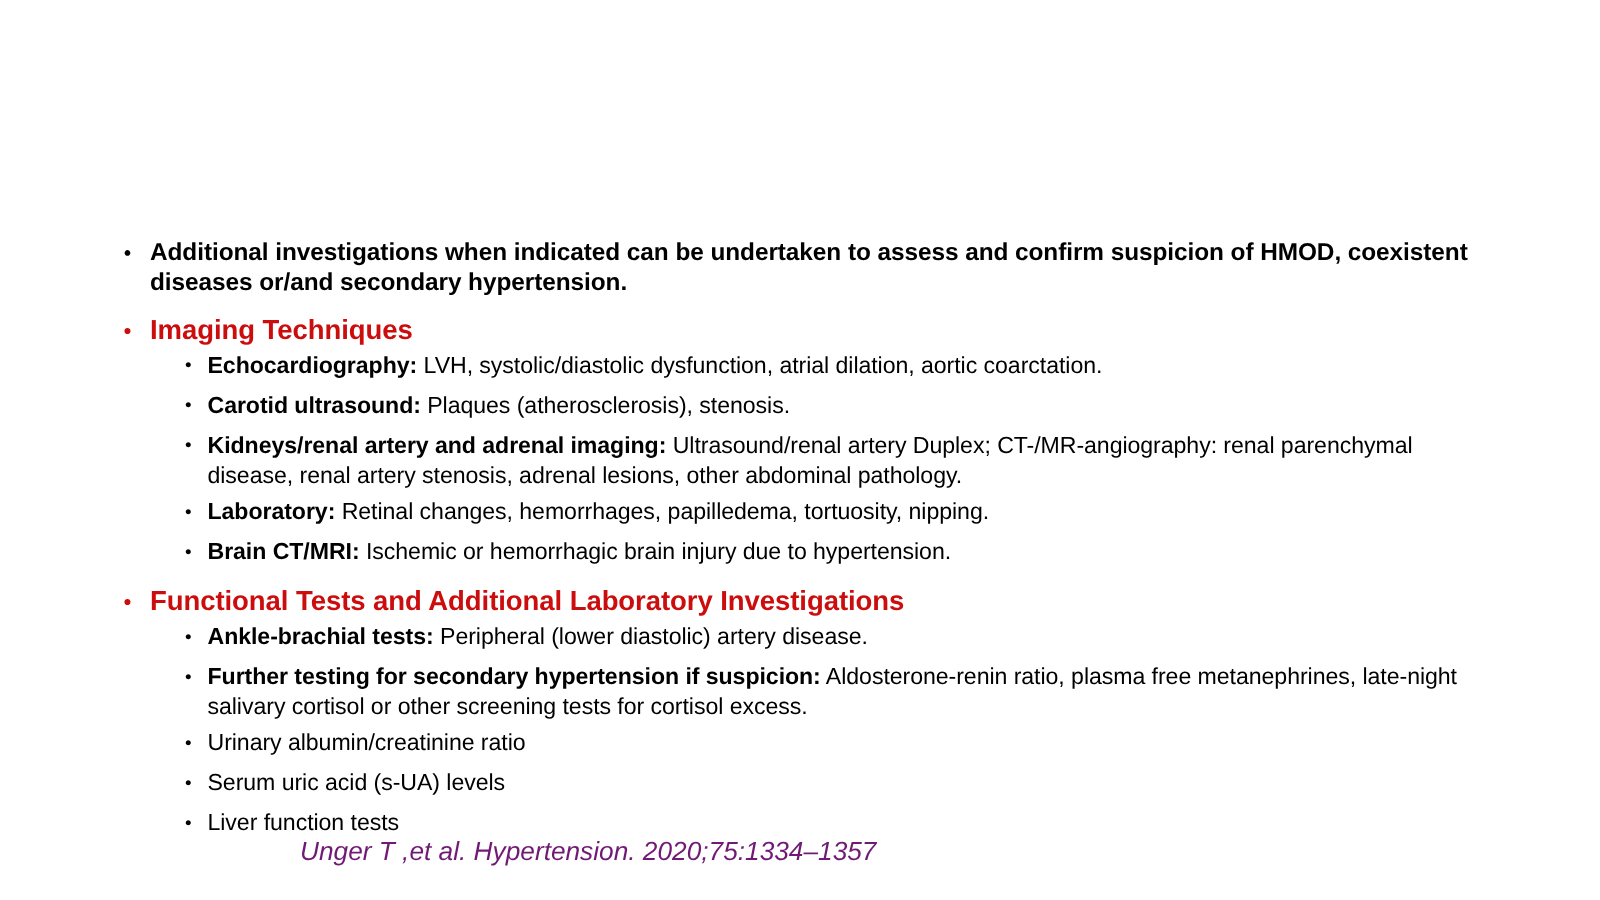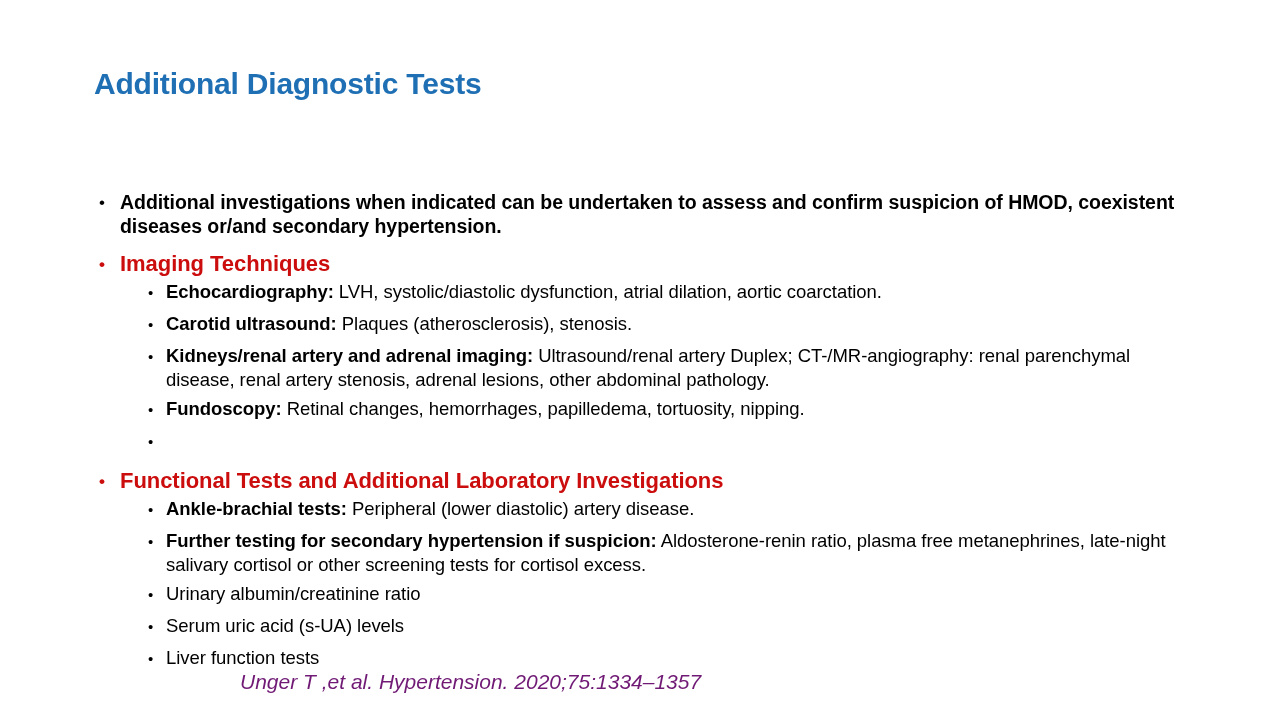--- a/index.html
+++ b/index.html
@@ -112,21 +112,20 @@
     font-style: italic;
     line-height: 20px;
     color: #701a75;
   }
 </style>
 </head>
 <body>
 
 <div class="slide">
 
-  <div class="slide-title">Additional Diagnostic Tests</div>
 
   <div class="body-area">
 
     <div class="l1">
       <span class="marker">•</span>
       <span class="content">Additional investigations when indicated can be undertaken to assess and confirm suspicion of HMOD, coexistent diseases or/and secondary hypertension.</span>
     </div>
 
     <div class="l1 red">
       <span class="marker">•</span>
@@ -143,25 +142,26 @@
       <span class="content"><b>Carotid ultrasound:</b><span> Plaques (atherosclerosis), stenosis.</span></span>
     </div>
 
     <div class="l2 spaced">
       <span class="marker">•</span>
       <span class="content"><b>Kidneys/renal artery and adrenal imaging:</b><span> Ultrasound/renal artery Duplex; CT-/MR-angiography: renal parenchymal disease, renal artery stenosis, adrenal lesions, other abdominal pathology.</span></span>
     </div>
 
     <div class="l2 spaced">
       <span class="marker">•</span>
-      <span class="content"><b>Fundoscopy:</b><span> Retinal changes, hemorrhages, papilledema, tortuosity, nipping.</span></span>
+      <span class="content"><b>Laboratory:</b><span> Retinal changes, hemorrhages, papilledema, tortuosity, nipping.</span></span>
     </div>
 
     <div class="l2 spaced">
       <span class="marker">•</span>
+      <span class="content"><b>Brain CT/MRI:</b><span> Ischemic or hemorrhagic brain injury due to hypertension.</span></span>
     </div>
 
     <div class="l1 red">
       <span class="marker">•</span>
       <span class="content">Functional Tests and Additional Laboratory Investigations</span>
     </div>
 
     <div class="l2 tight">
       <span class="marker">•</span>
       <span class="content"><b>Ankle-brachial tests:</b><span> Peripheral (lower diastolic) artery disease.</span></span>

